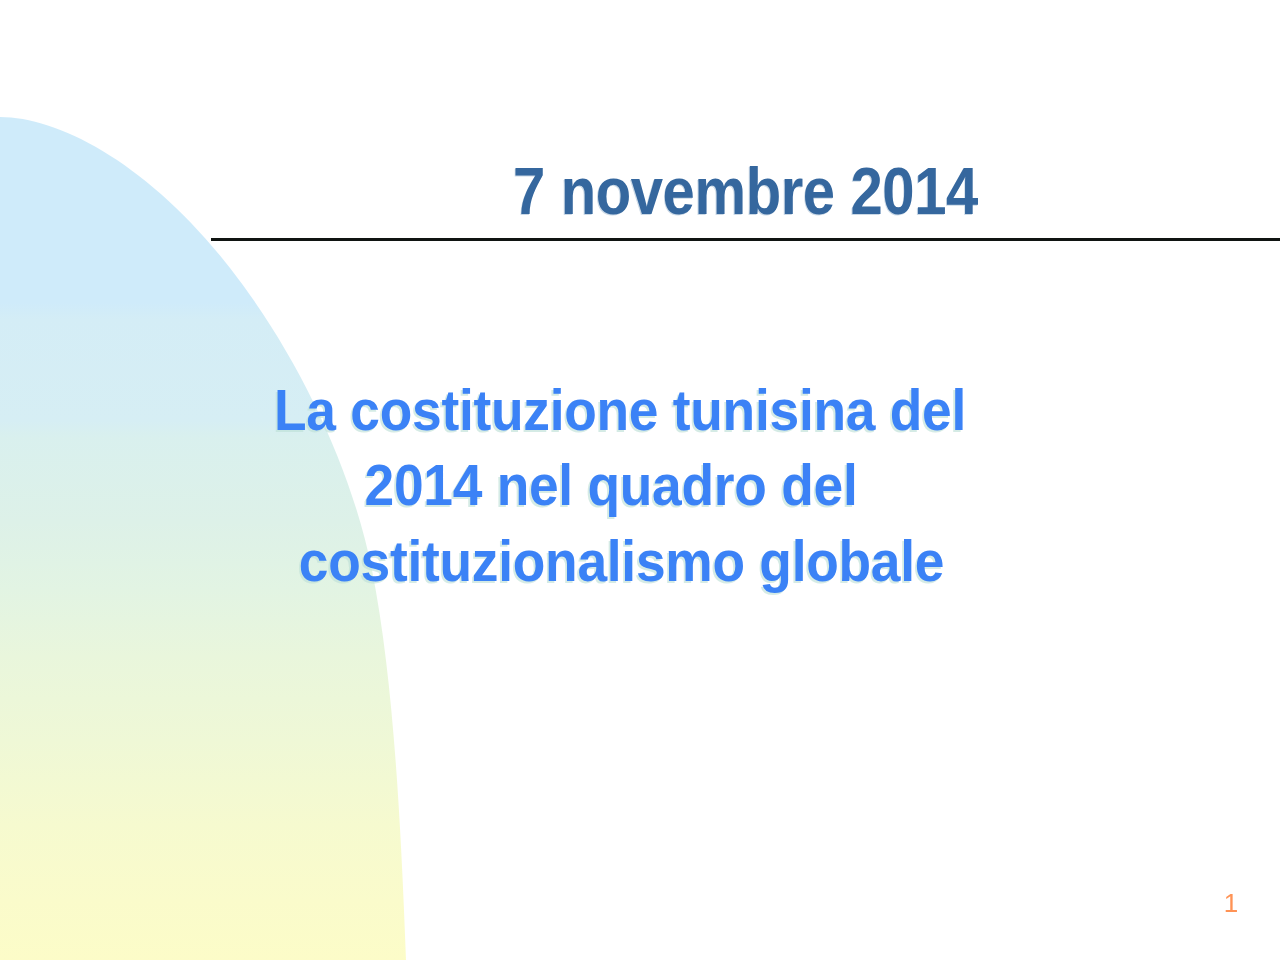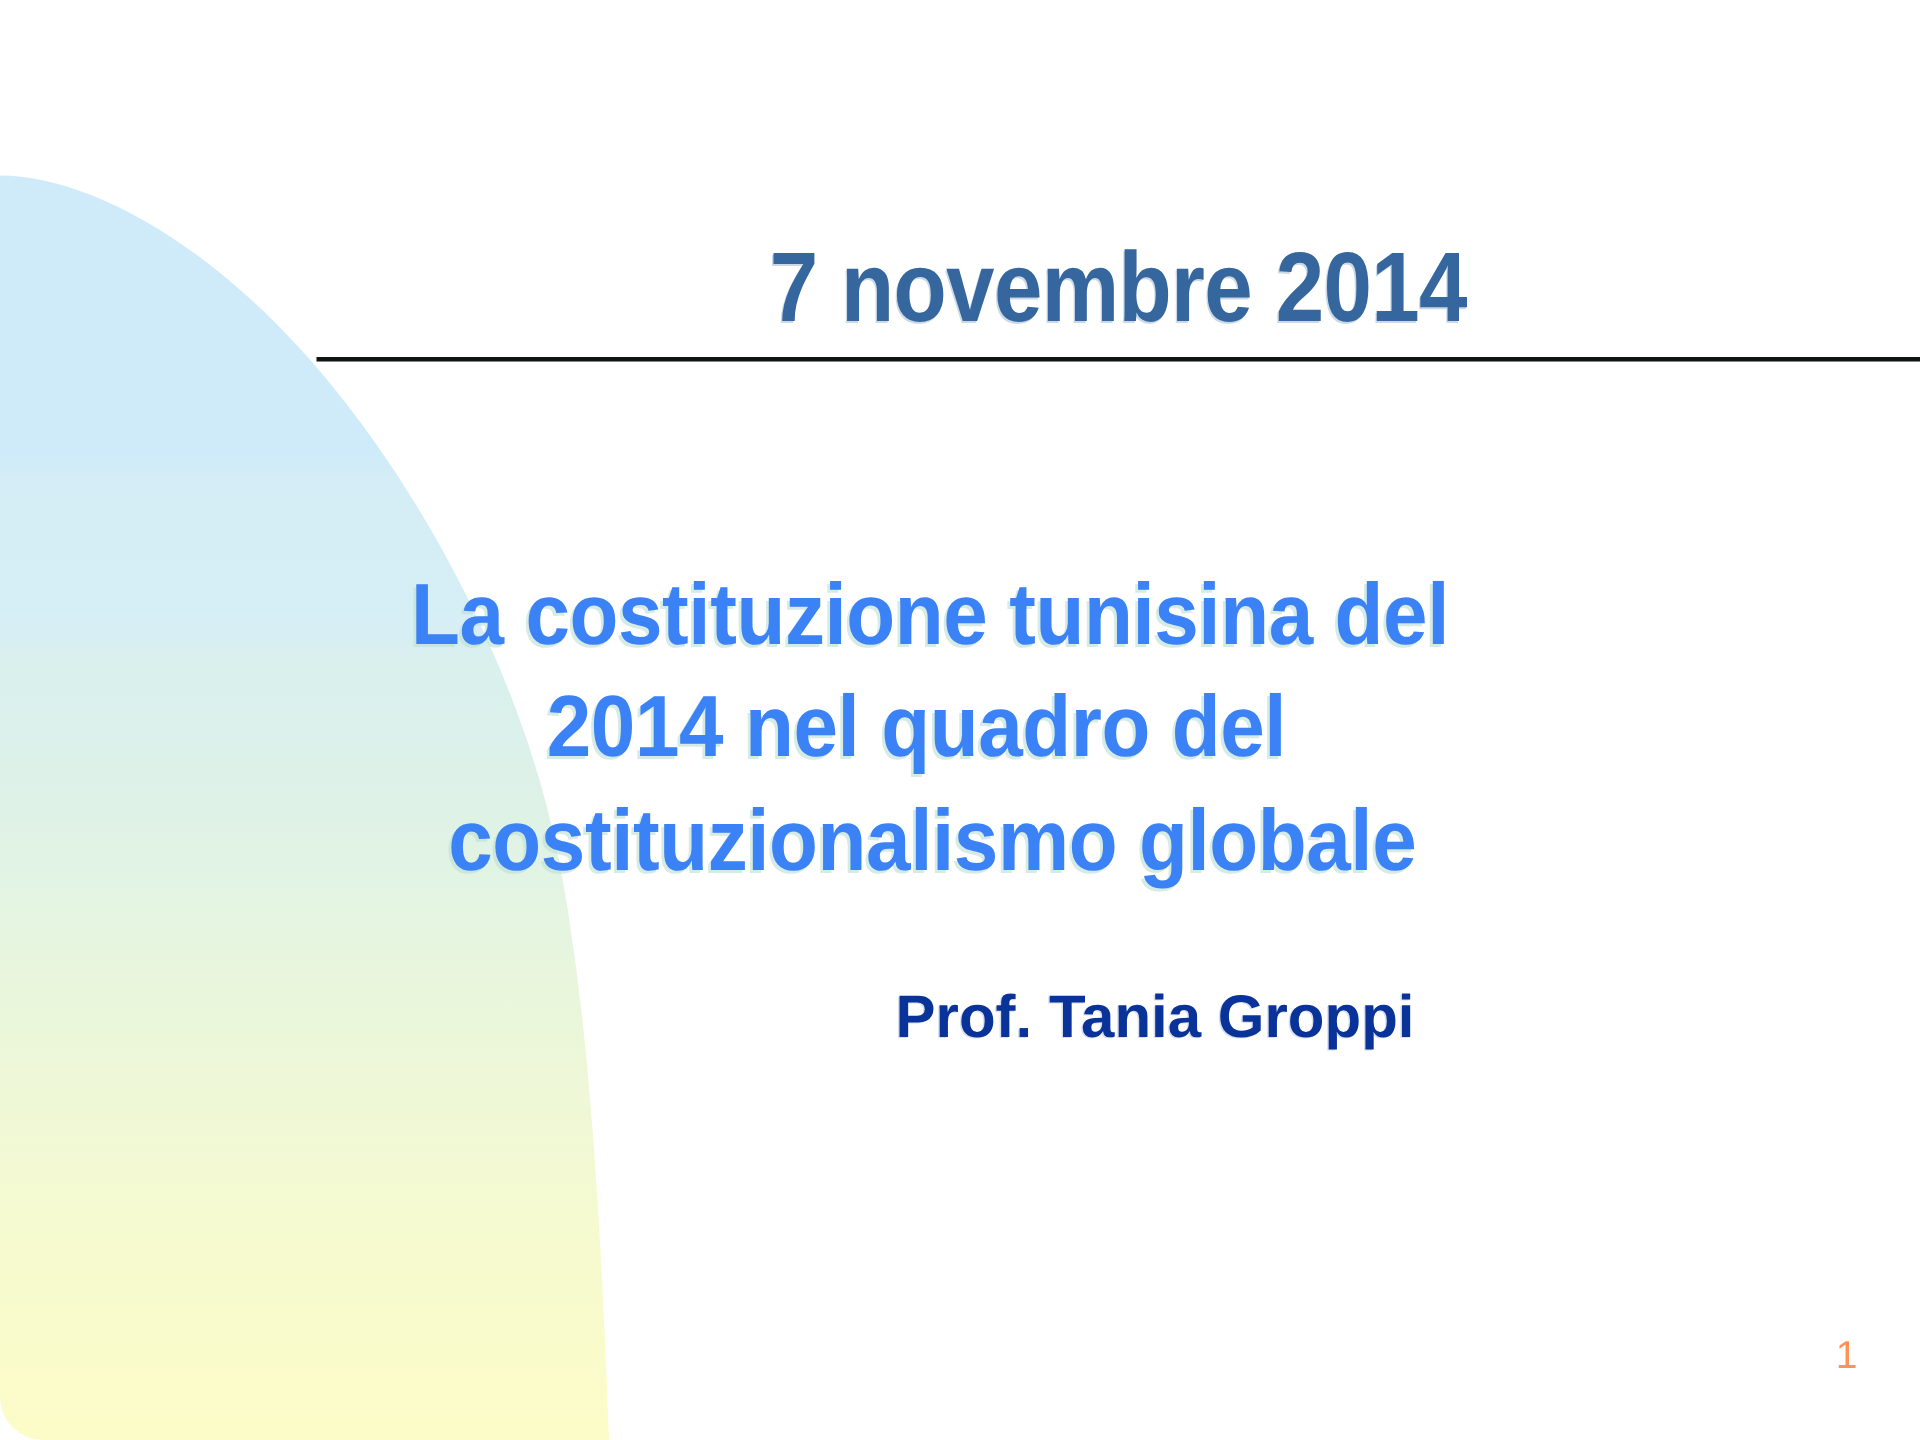--- a/index.html
+++ b/index.html
@@ -13,21 +13,20 @@
     font-family: "Liberation Sans", sans-serif;
   }
 
   
   .slide {
     position: relative;
     width: 1280px;
     height: 960px;
     background: #ffffff;
     overflow: hidden;
-    border-radius: 29px;
   }
 
   
   .deco-shape {
     position: absolute;
     left: 0;
     top: 0;
     width: 520px;
     height: 960px;
     pointer-events: none;
@@ -153,18 +152,17 @@
 
   <div class="title-rule"></div>
 
   <div class="main-heading">
     <span class="hl hl-1">La costituzione tunisina del</span>
     <span class="hl hl-2">2014 nel quadro del</span>
     <span class="hl hl-3">costituzionalismo globale</span>
   </div>
 
   <div class="author-block">
-    <span class="al">Prof. Tania Groppi</span>
   </div>
 
   <div class="slide-number">1</div>
 
 </div>
 
 </body></html>

